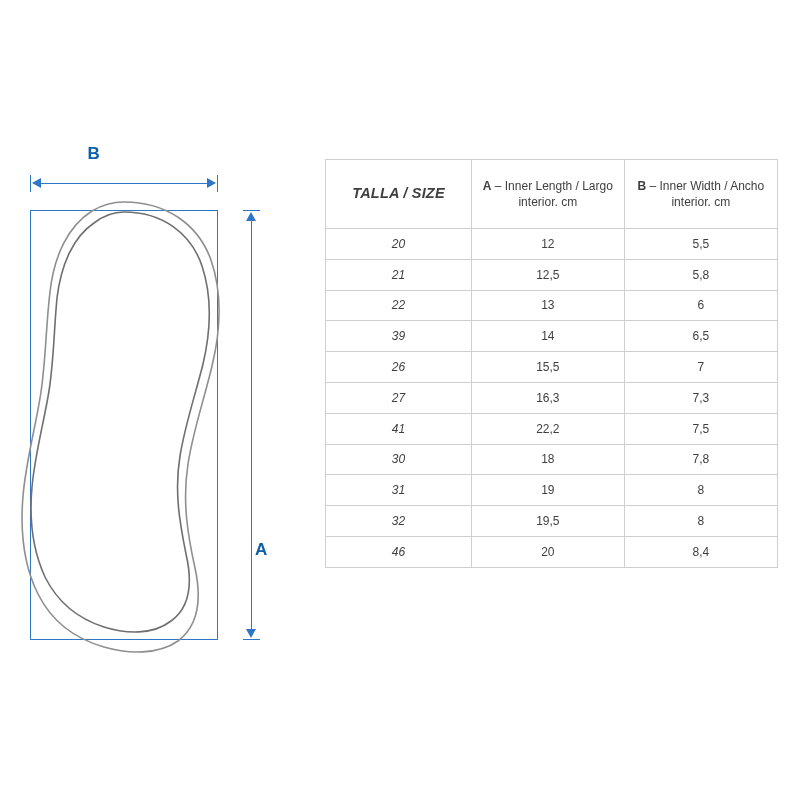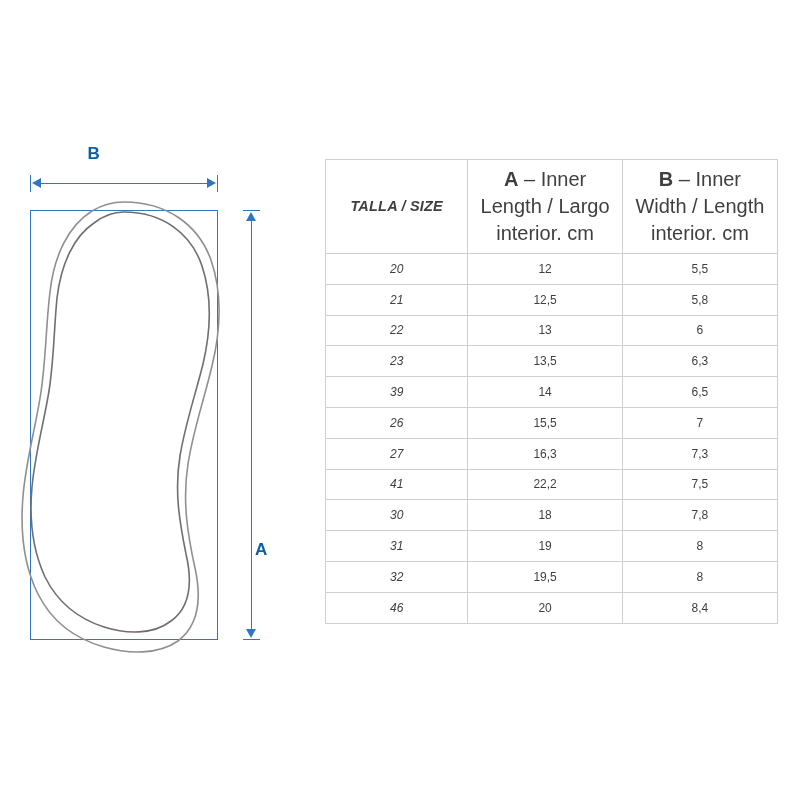--- a/index.html
+++ b/index.html
@@ -174,21 +174,21 @@
     border: 1px solid #cfcfcf;
     padding: 0;
     text-align: center;
     vertical-align: middle;
     font-weight: normal;
   }
   .size-table thead th {
     height: 56px;
     padding: 6px 10px;
     line-height: 1.35;
-    font-size: 20px;
+    font-size: 12px;
     color: #3f3f3f;
   }
   .size-table thead th.col-size {
     font-weight: bold;
     font-size: 14.5px;
     letter-spacing: 0.2px;
   }
   .size-table thead th .dim {
     font-weight: bold;
   }
@@ -267,46 +267,41 @@
   <table class="size-table">
     <thead>
       <tr>
         <th class="col-size">TALLA / SIZE</th>
         <th class="col-a">
           <span class="dim">A</span>
           <span>– Inner Length / Largo interior. cm</span>
         </th>
         <th class="col-b">
           <span class="dim">B</span>
-          <span>– Inner Width / Length interior. cm</span>
+          <span>– Inner Width / Ancho interior. cm</span>
         </th>
       </tr>
     </thead>
     <tbody id="table-body">
         <tr>
           <td class="col-size">20</td>
           <td class="col-a">12</td>
           <td class="col-b">5,5</td>
         </tr>
         <tr>
           <td class="col-size">21</td>
           <td class="col-a">12,5</td>
           <td class="col-b">5,8</td>
         </tr>
         <tr>
           <td class="col-size">22</td>
           <td class="col-a">13</td>
           <td class="col-b">6</td>
         </tr>
         <tr>
-          <td class="col-size">23</td>
-          <td class="col-a">13,5</td>
-          <td class="col-b">6,3</td>
-        </tr>
-        <tr>
           <td class="col-size">39</td>
           <td class="col-a">14</td>
           <td class="col-b">6,5</td>
         </tr>
         <tr>
           <td class="col-size">26</td>
           <td class="col-a">15,5</td>
           <td class="col-b">7</td>
         </tr>
         <tr>

